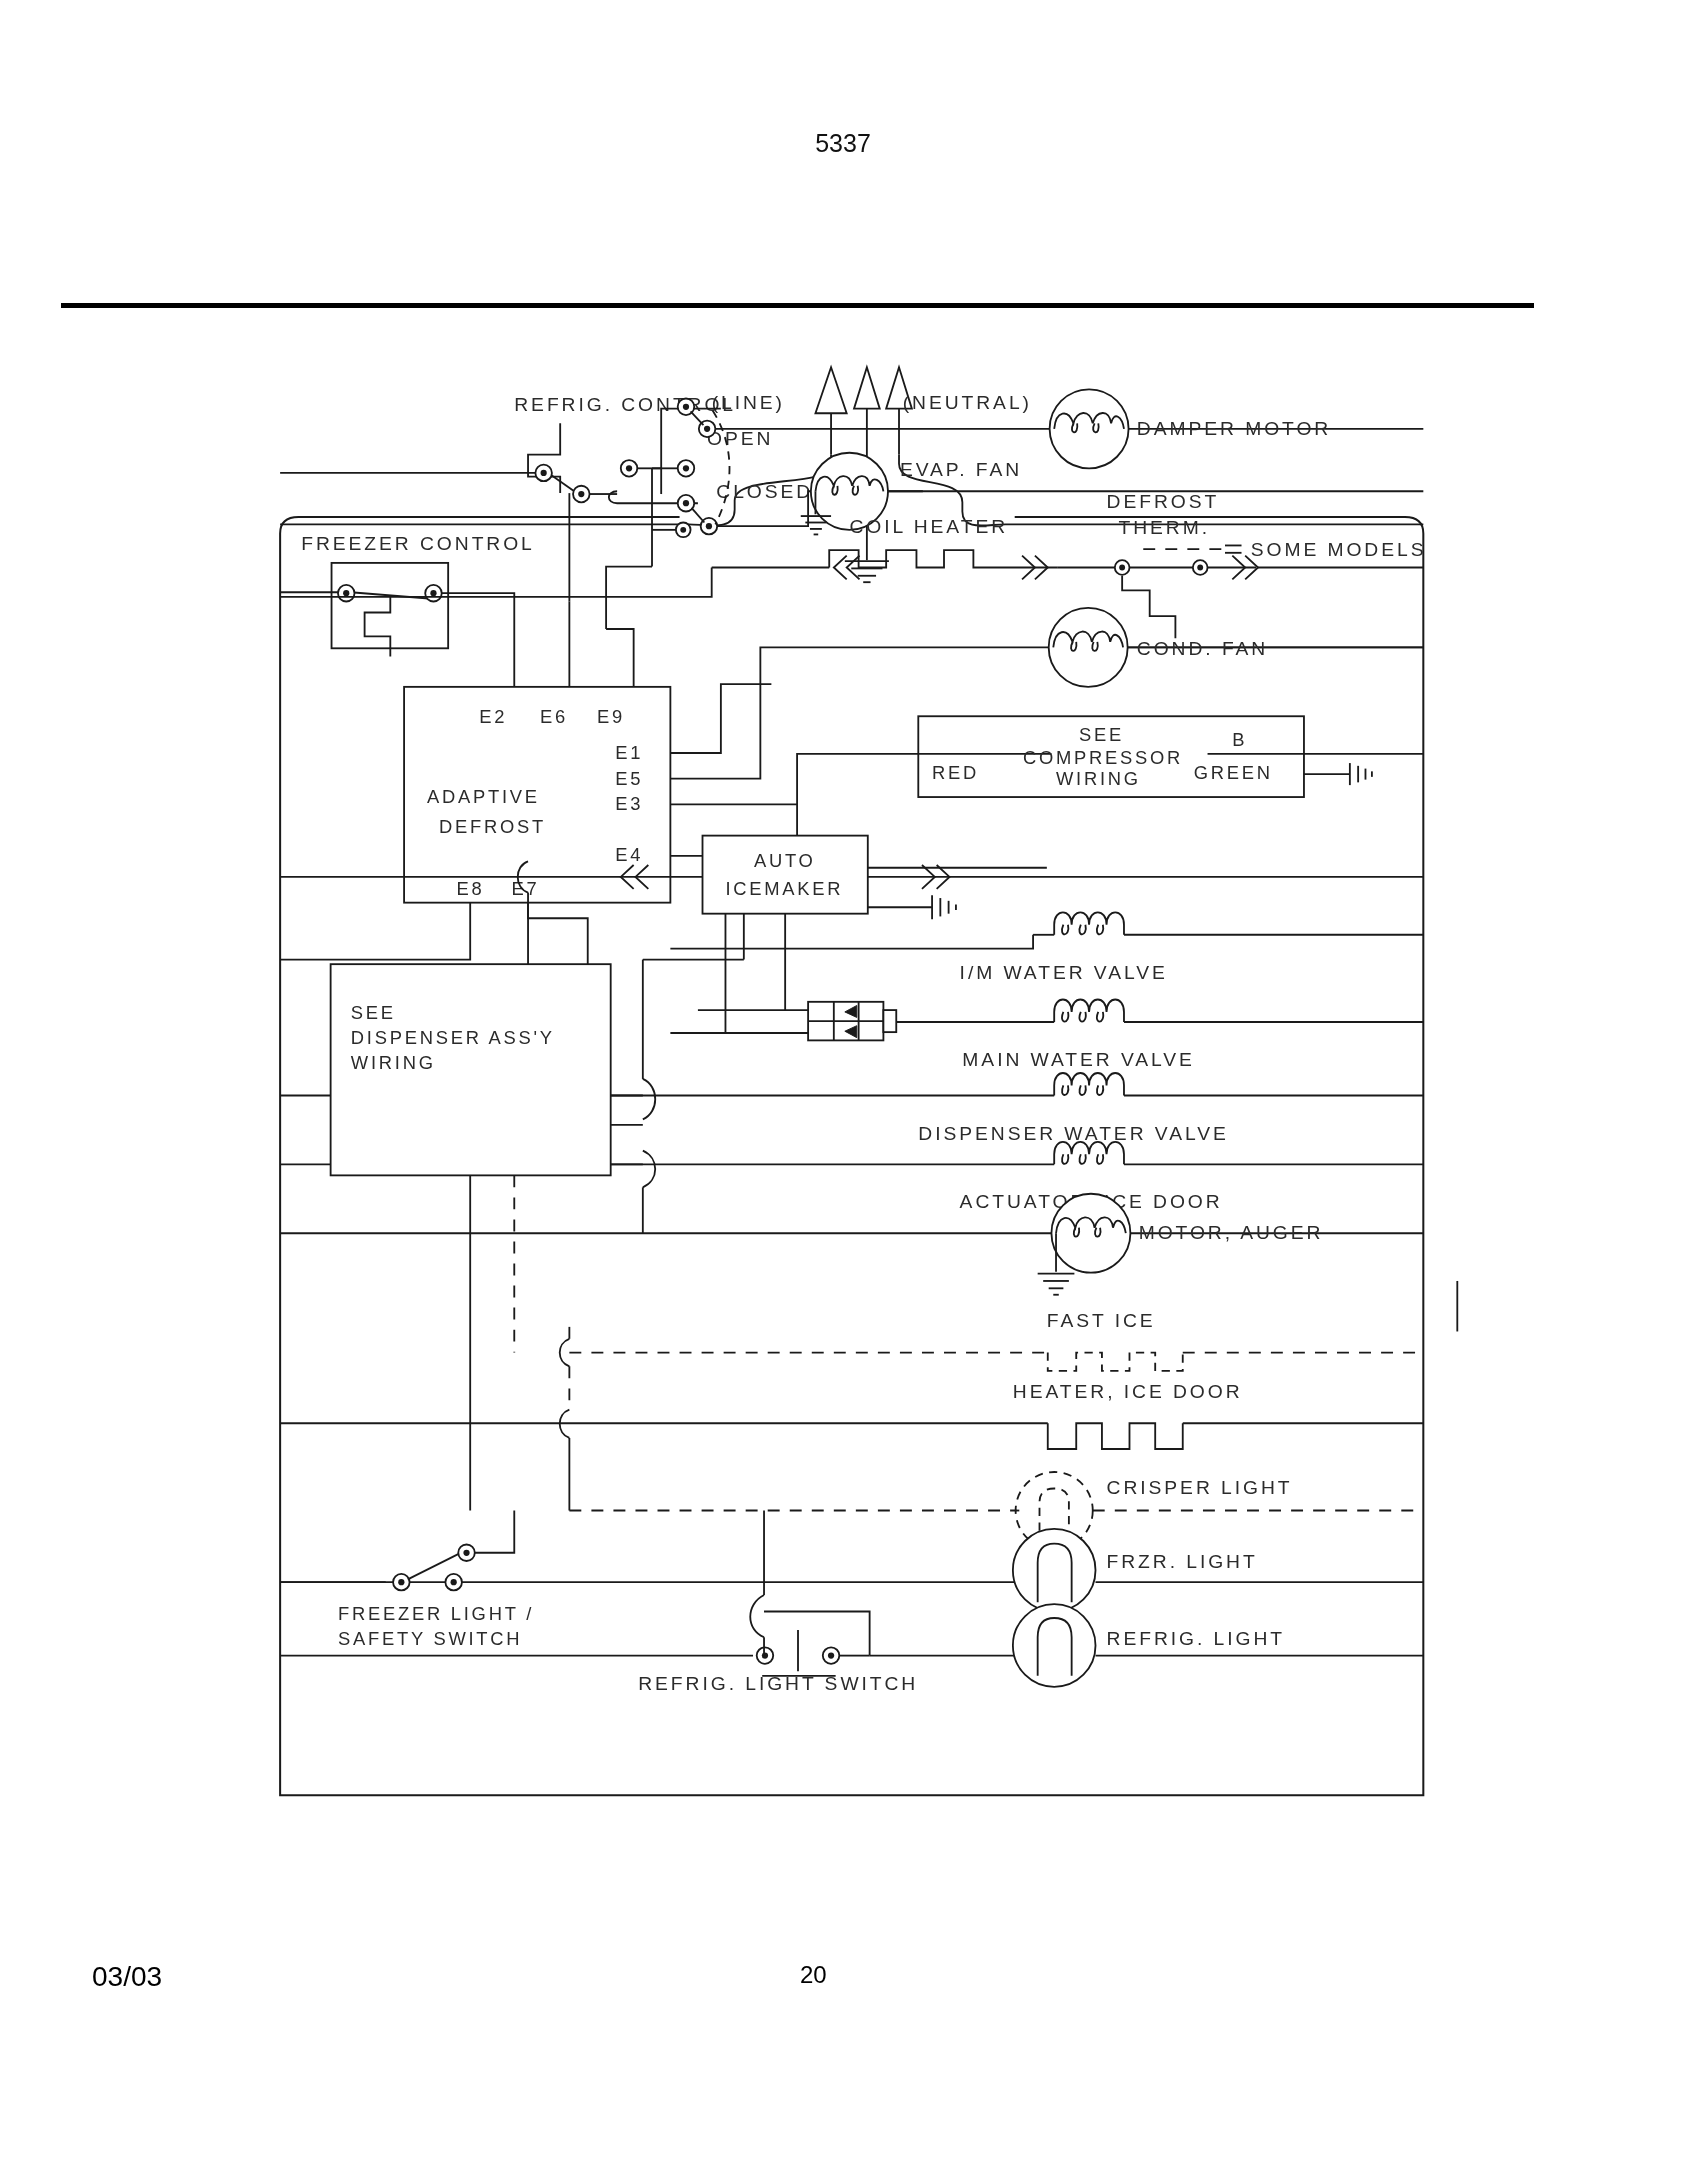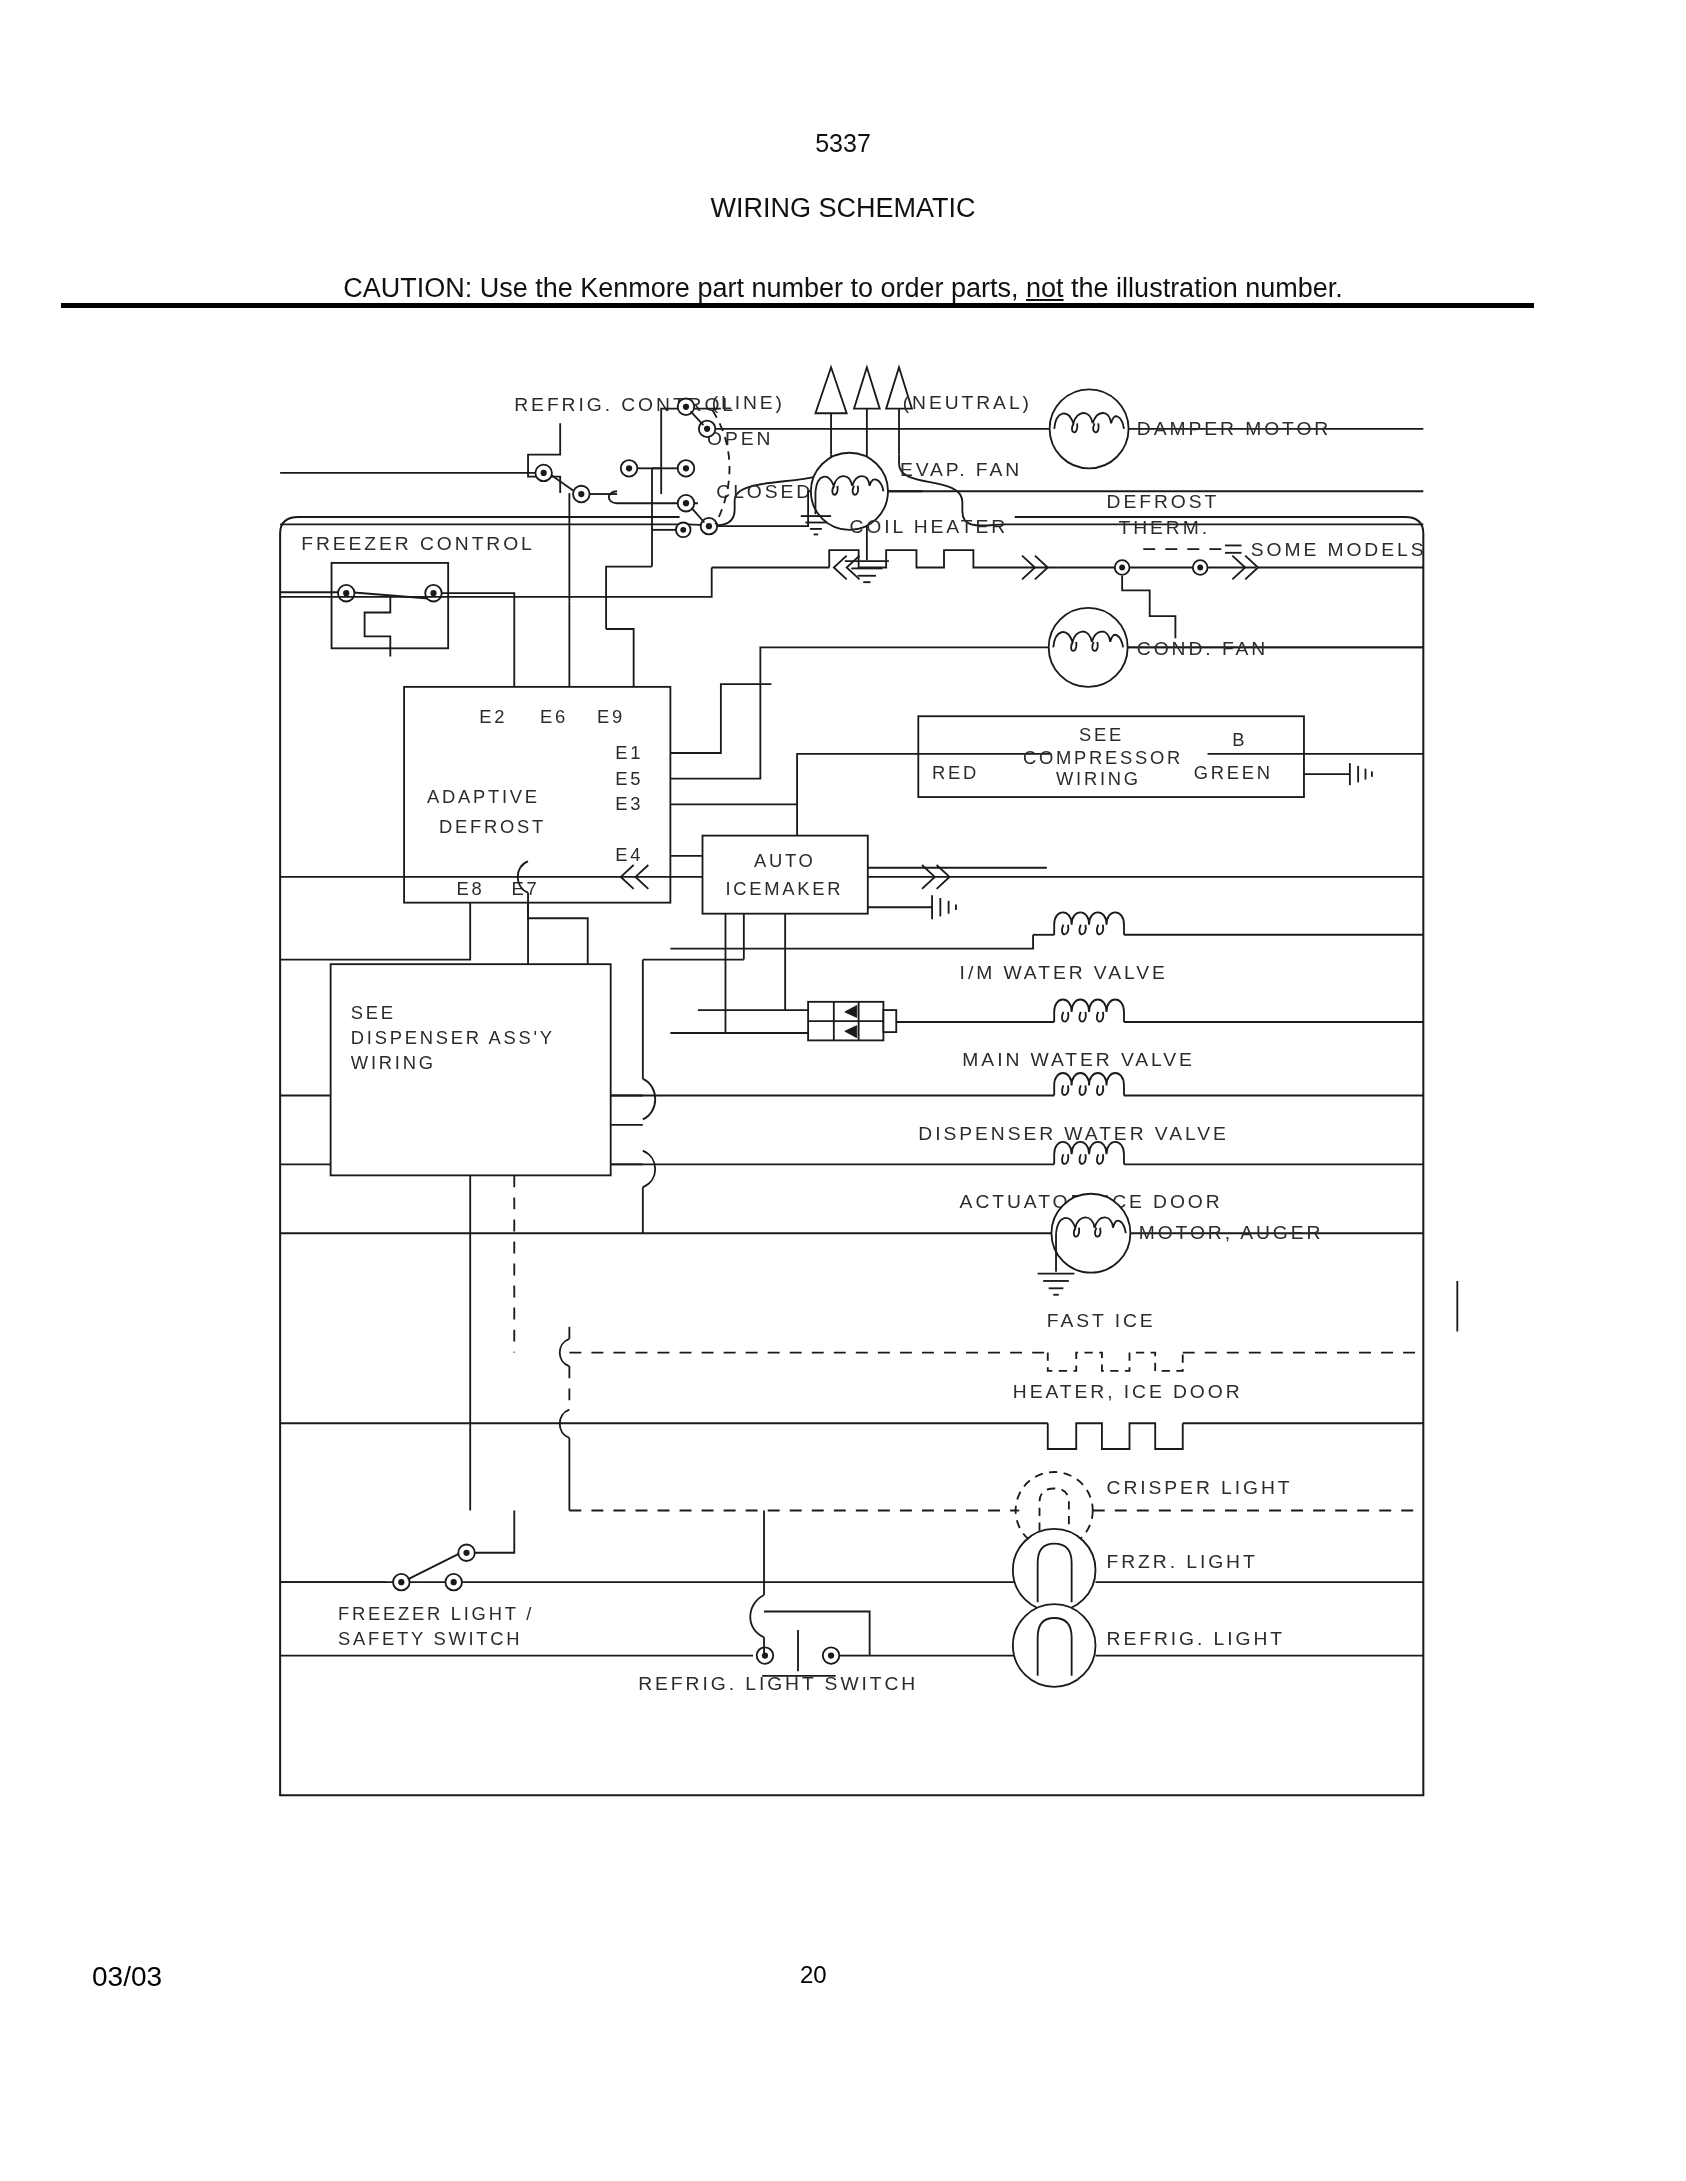--- a/index.html
+++ b/index.html
@@ -130,22 +130,20 @@
     stroke: #1a1a1a;
     stroke-width: 1;
   }
 </style>
 </head>
 <body>
 
 <div class="page">
 
   <div class="hdr hdr-model">5337</div>
-  <div class="hdr hdr-title">WIRING SCHEMATIC</div>
-  <div class="hdr hdr-caution"><span>CAUTION: Use the Kenmore part number to order parts, </span><u>not</u><span> the illustration number.</span></div>
   <div class="rule"></div>
 
   <svg class="schematic" viewBox="0 0 1836 1700">
 
     <g>
       <path class="sym" d="M 905 45 L 888 95 L 922 95 Z"></path>
       <path class="wire" d="M 905 95 L 905 140"></path>
     </g>
     <g>
       <path class="sym" d="M 944 45 L 930 90 L 958 90 Z"></path>

